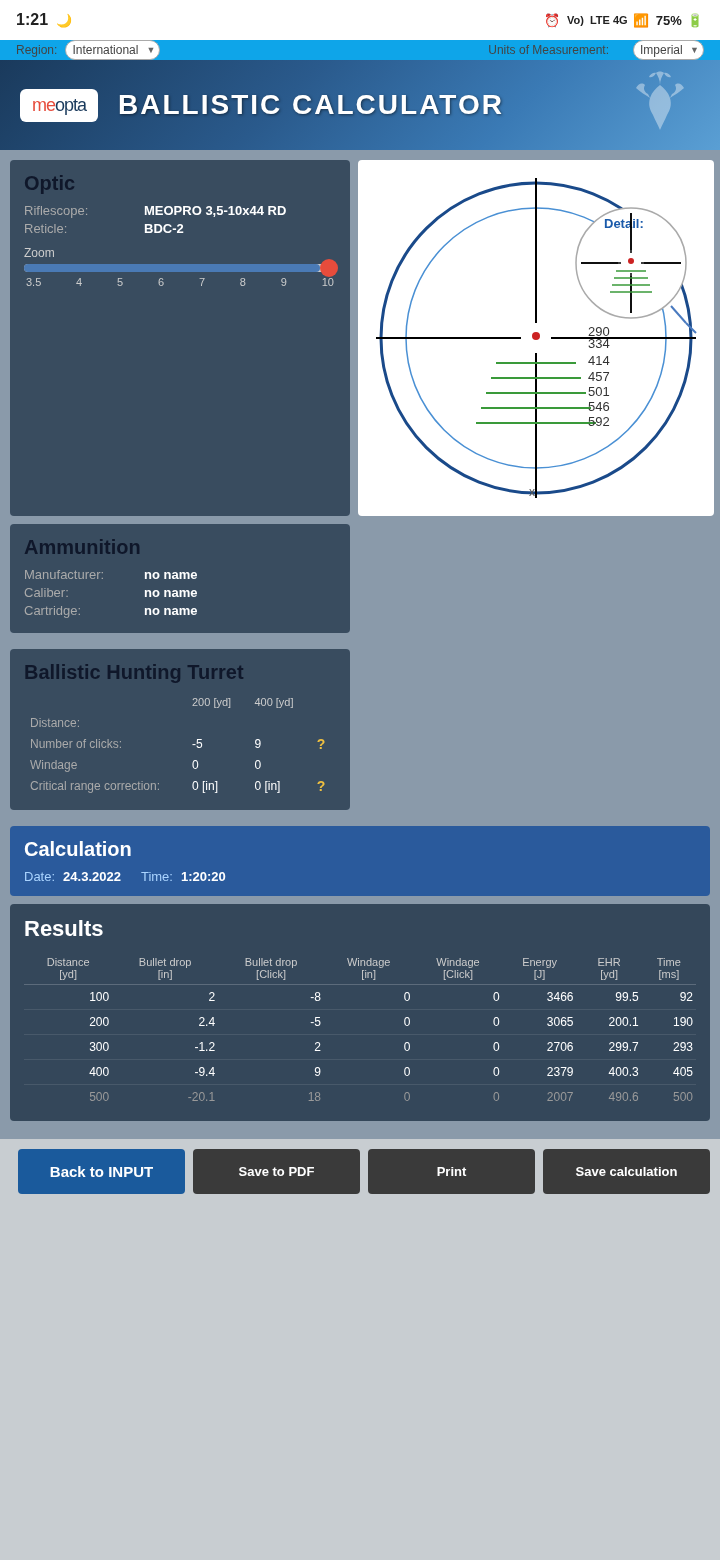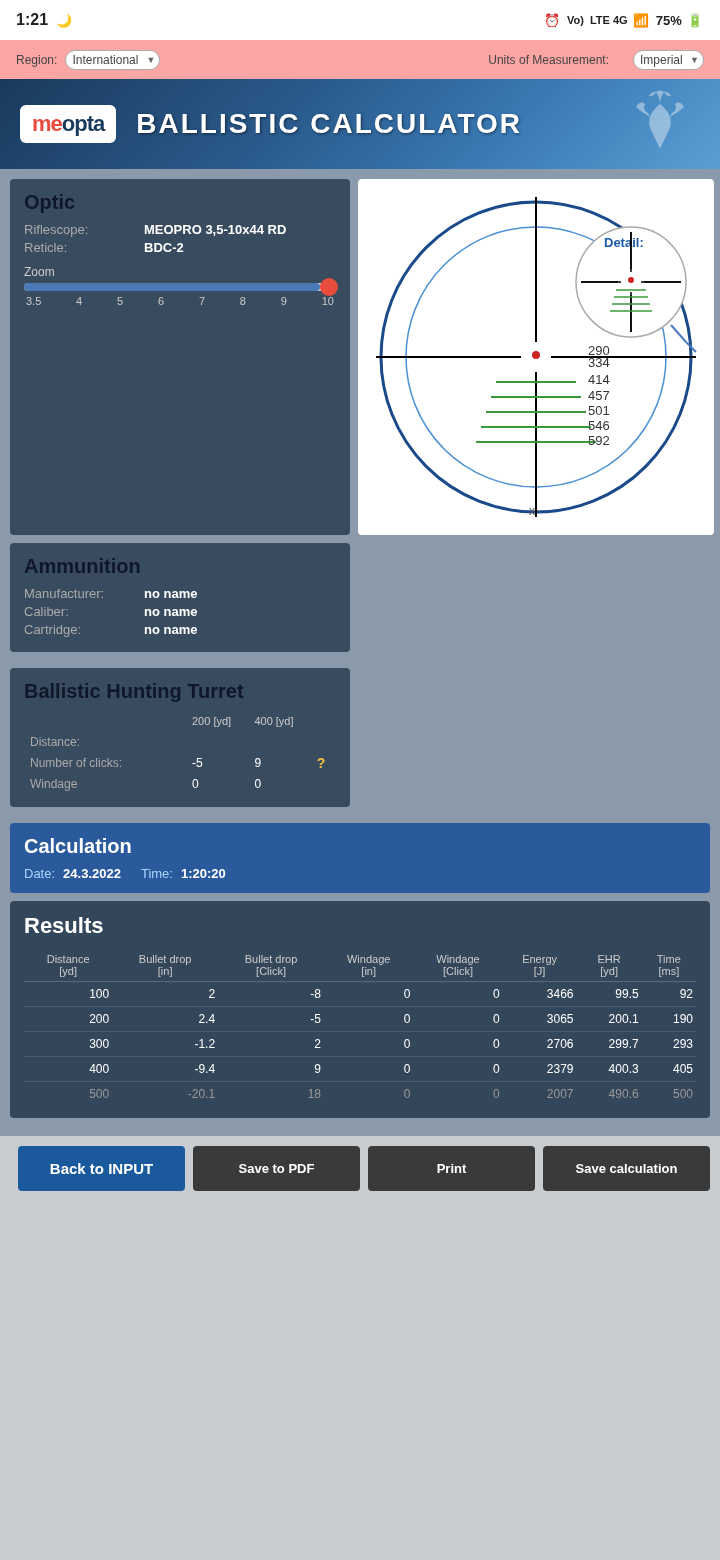--- a/index.html
+++ b/index.html
@@ -20,26 +20,26 @@
       justify-content: space-between;
       align-items: center;
       padding: 6px 16px;
       height: 40px;
     }
     .status-left { font-size: 16px; font-weight: bold; display: flex; align-items: center; gap: 8px; }
     .status-right { display: flex; align-items: center; gap: 6px; font-size: 13px; font-weight: 600; }
 
     
     .region-bar {
-      background: #fca5a5;
+      background: #0ea5e9;
       display: flex;
       justify-content: space-between;
       align-items: center;
       padding: 4px 16px;
-      height: 39px;
+      height: 20px;
       font-size: 12px;
       color: #444;
     }
     .region-select {
       background: #fff;
       border: 1px solid #aaa;
       border-radius: 10px;
       padding: 2px 20px 2px 6px;
       font-size: 12px;
       color: #444;
@@ -60,21 +60,21 @@
       overflow: hidden;
     }
     .logo-box {
       background: #fff;
       border-radius: 6px;
       padding: 6px 12px;
       display: flex;
       align-items: center;
       margin-right: 20px;
     }
-    .logo-text { font-size: 22px; font-weight: 700; color: #1a3a5c; letter-spacing: -1px; }
+    .logo-text { font-size: 18px; font-weight: 400; color: #1a3a5c; letter-spacing: -1px; }
     .logo-text span { color: #e74c3c; }
     .banner-title { font-size: 28px; font-weight: bold; color: #fff; letter-spacing: 2px; text-shadow: 1px 1px 3px rgba(0,0,0,0.5); }
     .deer-silhouette {
       position: absolute; right: 20px; top: 50%; transform: translateY(-50%);
       width: 80px; height: 70px; opacity: 0.4;
     }
 
     
     .main-content {
       background: #8a9aaa;
@@ -442,20 +442,26 @@
           <td class="val1">-5</td>
           <td class="val2">9</td>
           <td class="bht-question">?</td>
         </tr>
         <tr>
           <td class="label-col">Windage</td>
           <td class="val1">0</td>
           <td class="val2">0</td>
           <td></td>
         </tr>
+        <tr>
+          <td class="label-col">Critical range correction:</td>
+          <td class="val1">0 [in]</td>
+          <td class="val2">0 [in]</td>
+          <td class="bht-question">?</td>
+        </tr>
       </tbody>
         </table>
     </div>
     <div style="flex:1;"></div>
   </div>
 
   <div class="calc-card" style="margin-bottom:8px;">
     <div class="card-title">Calculation</div>
     <div class="calc-row">
       <div class="calc-item">

